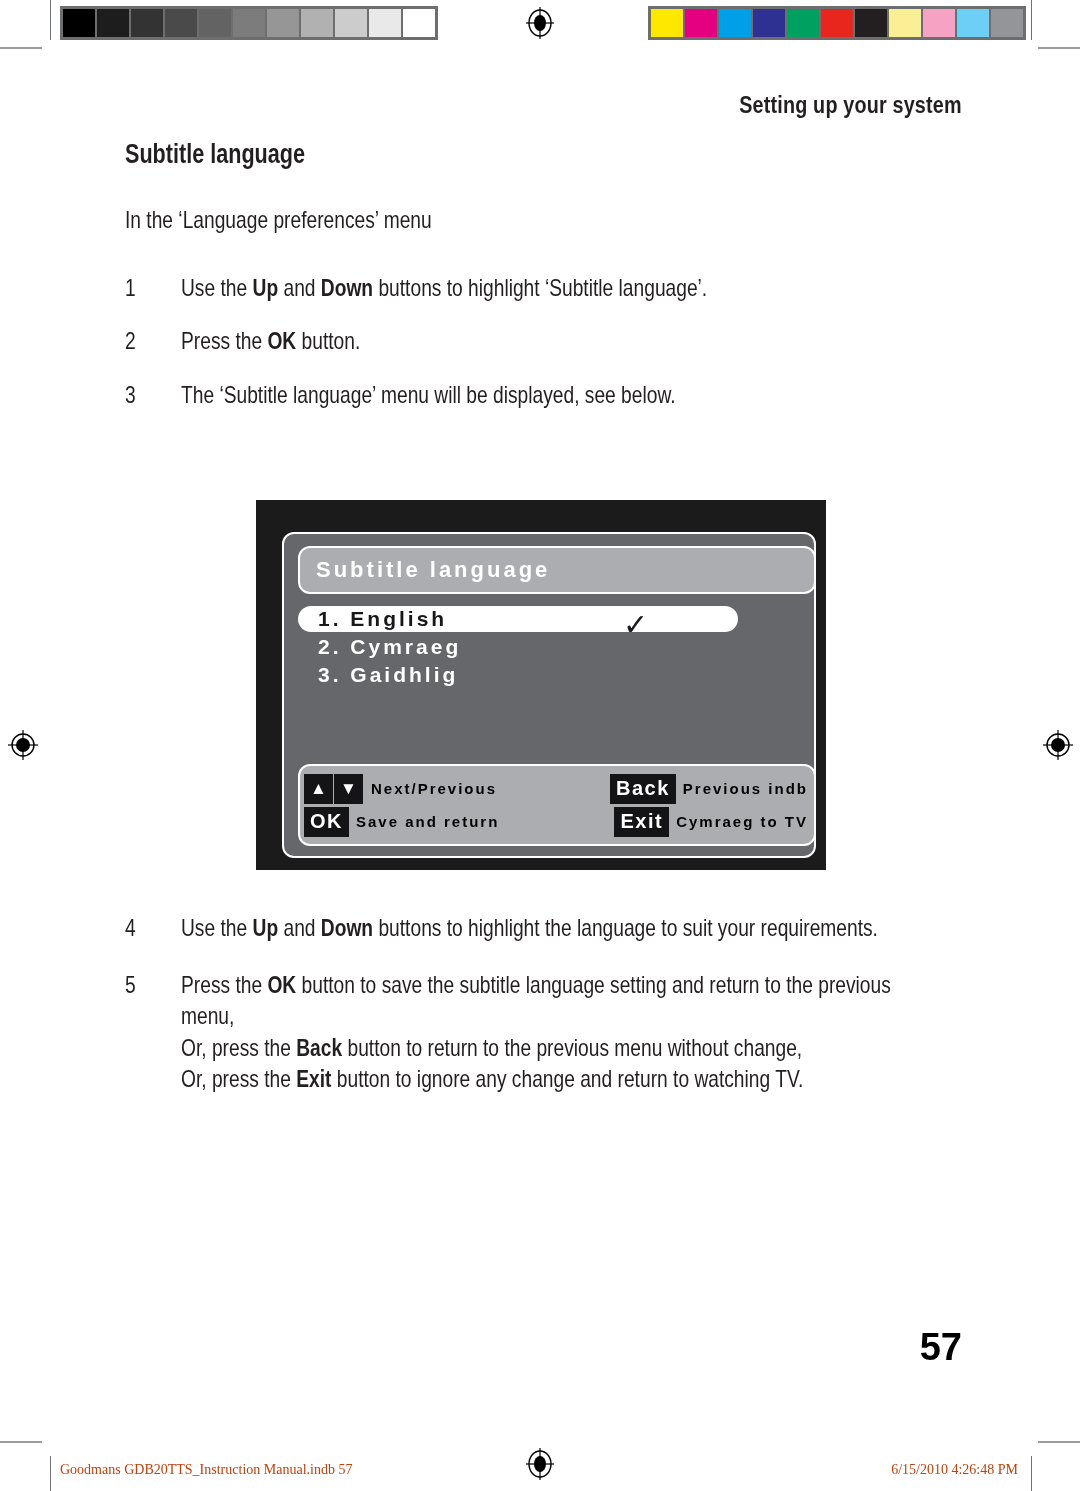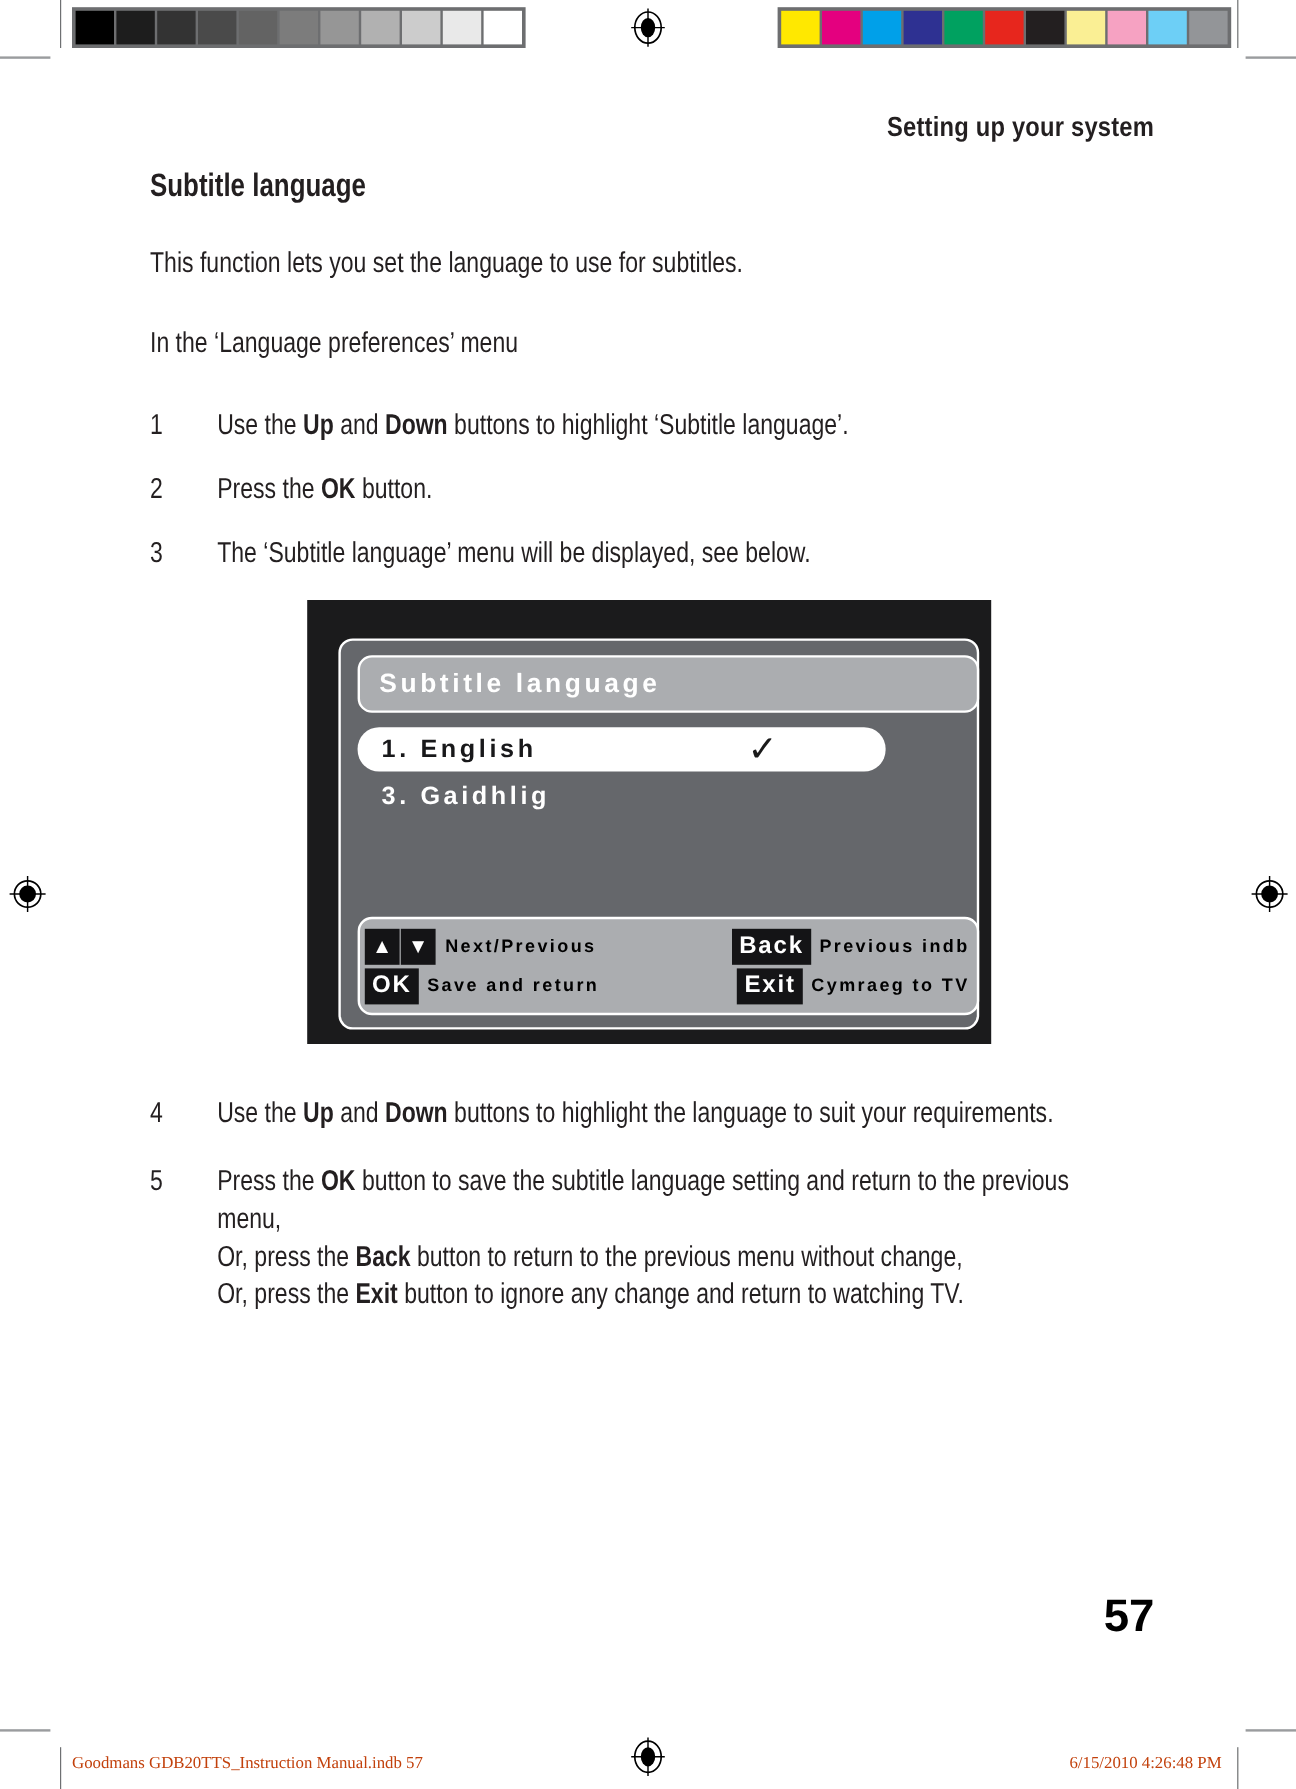--- a/index.html
+++ b/index.html
@@ -155,21 +155,21 @@
     letter-spacing: 3px;
   }
   #osd-list {
     position: absolute;
     left: 14px;
     top: 72px;
     width: 518px;
     z-index: 3;
   }
   .osd-item {
-    height: 37px;
+    height: 26px;
     display: flex;
     align-items: center;
     box-sizing: border-box;
     padding-left: 20px;
     color: #ffffff;
     font-weight: bold;
     font-size: 21px;
     letter-spacing: 3px;
     margin-bottom: 2px;
     position: relative;
@@ -323,23 +323,20 @@
   <line x1="3" y1="17" x2="31" y2="17" stroke="#000" stroke-width="1.2"></line>
 </svg>
 
 <div class="page-header">Setting up your system</div>
 
 <div class="body-col">
   <div class="sec-title">
     <span class="narrow">Subtitle language</span>
   </div>
   <div class="para">
-    <span class="narrow">This function lets you set the language to use for subtitles.</span>
-  </div>
-  <div class="para">
     <span class="narrow">In the ‘Language preferences’ menu</span>
   </div>
   <div class="steps" id="steps-upper">
       <div class="step">
         <div class="num"><span class="narrow">1</span></div>
         <div class="txt">
           <span class="narrow line"><span>Use the </span><b>Up</b><span> and </span><b>Down</b><span> buttons to highlight ‘Subtitle language’.</span></span>
         </div>
       </div>
       <div class="step">
@@ -362,20 +359,23 @@
     <div id="osd-titlebar">
       <span class="title-text">Subtitle language</span>
     </div>
 
     <div id="osd-list">
         <div class="osd-item selected">
           <span>1. English</span>
           <span class="tick">✓</span>
         </div>
         <div class="osd-item">
+          <span>2. Cymraeg</span>
+        </div>
+        <div class="osd-item">
           <span>3. Gaidhlig</span>
         </div>
       </div>
 
     <div id="osd-helpbar">
       <div class="help-row">
         <div class="help-left">
           <span class="keycap arrow">▲</span>
             <span class="keycap arrow">▼</span>
           <span class="help-label">Next/Previous</span>

